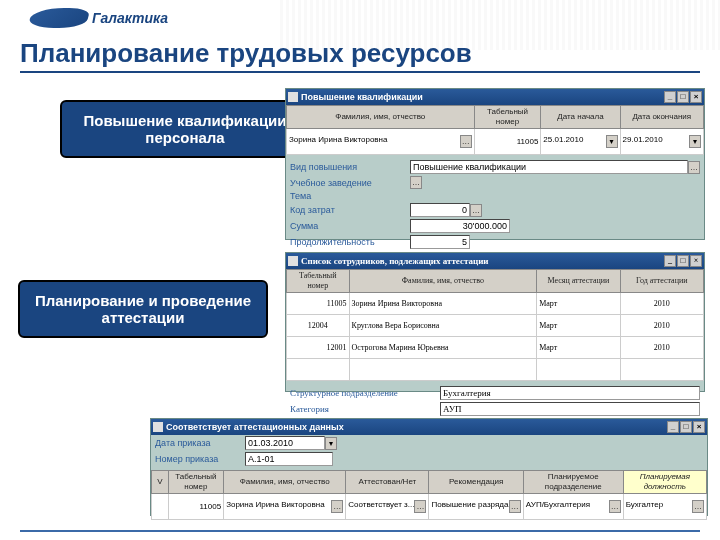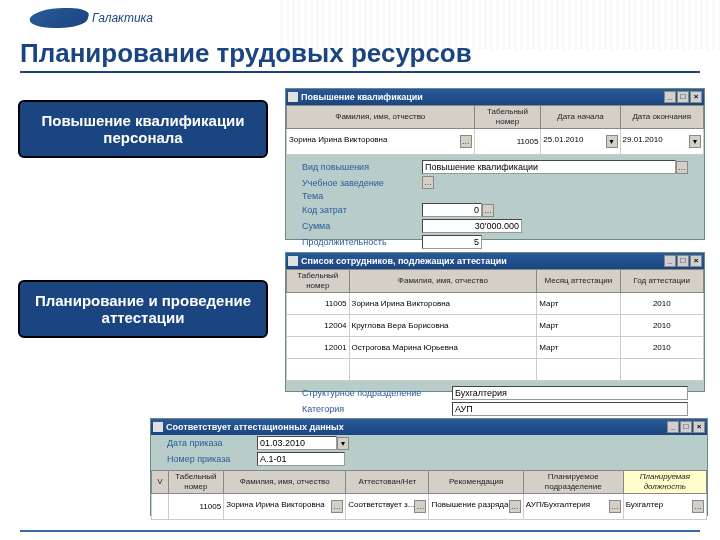--- a/index.html
+++ b/index.html
@@ -13,64 +13,64 @@
   .logo-area {
     position: absolute; top: 8px; left: 30px;
     display: flex; align-items: center; gap: 4px;
   }
   .logo-swoosh {
     width: 58px; height: 20px;
     background: linear-gradient(135deg, #2a5a9a 0%, #1a4580 100%);
     border-radius: 60% 40% 50% 50%;
     transform: skewX(-15deg);
   }
-  .logo-text { font-size: 12px; font-weight: normal; color: #1a4580; font-style: italic; }
+  .logo-text { font-size: 14px; font-weight: bold; color: #1a4580; font-style: italic; }
   .bg-stripes {
     position: absolute; top: 0; right: 0; width: 440px; height: 50px;
     background: repeating-linear-gradient(90deg, #f3f3f3 0, #f3f3f3 3px, transparent 3px, transparent 6px);
     opacity: 0.5;
   }
   .main-title {
     position: absolute; top: 38px; left: 20px;
     font-size: 26px; font-weight: bold; color: #1a4580;
     width: 680px;
     border-bottom: 2px solid #1a4580;
     padding-bottom: 2px;
   }
   .callout {
     position: absolute; left: 18px; width: 250px;
     background: #1a4580; color: #fff;
     border: 2px solid #000; border-radius: 6px;
     padding: 10px 8px; text-align: center;
     font-size: 15px; font-weight: bold;
   }
-  .callout1 { top: 100px; }
+  .callout1 { top: 100px; margin-left: 42px; }
   .callout2 { top: 280px; }
 
   .win {
     position: absolute;
     font-size: 9px;
     background: #b8cdc9;
     border: 1px solid #6a8a86;
   }
   .win1 { top: 88px; left: 285px; width: 420px; height: 152px; }
-  .win2 { top: 252px; left: 285px; width: 420px; height: 140px; }
+  .win2 { top: 252px; left: 285px; width: 420px; height: 140px; font-family: Liberation Serif, serif; }
   .win3 { top: 418px; left: 150px; width: 558px; height: 98px; }
 
   .titlebar {
     height: 16px; background: linear-gradient(#2a5a9a, #1a4580);
     color: #fff; display: flex; align-items: center; justify-content: space-between;
     padding: 0 2px; font-size: 9px; font-weight: bold;
   }
   .tb-left { display: flex; align-items: center; gap: 3px; }
   .tb-icon { width: 10px; height: 10px; background: #e0e0e0; }
   .tb-btns { display: flex; gap: 1px; }
   .tb-btn { width: 12px; height: 12px; background: #d0d0d0; border: 1px solid #888; font-size: 8px; line-height: 10px; text-align: center; color: #000; }
 
-  .row { display: flex; align-items: center; padding: 1px 16px; }
+  .row { display: flex; align-items: center; padding: 1px 4px; }
   .lbl { color: #2a5a9a; font-size: 9px; }
   .inp {
     background: #fff; border: 1px inset #999; height: 14px;
     font-size: 9px; padding: 0 2px; line-height: 13px;
     white-space: nowrap; overflow: hidden;
   }
   .hdrcell {
     background: #d4d0c8; border: 1px solid #888;
     font-size: 8px; text-align: center; padding: 1px 2px;
     color: #222; line-height: 10px;
@@ -193,21 +193,21 @@
       <td class="hdrcell" style="width:20%">Месяц аттестации</td>
       <td class="hdrcell" style="width:20%">Год аттестации</td>
     </tr>
     <tr>
           <td class="datacell" style="text-align:right">11005</td>
           <td class="datacell">Зорина Ирина Викторовна</td>
           <td class="datacell">Март</td>
           <td class="datacell" style="text-align:center">2010</td>
         </tr>
     <tr>
-          <td class="datacell" style="text-align:right">12004</td>
+          <td class="datacell" style="text-align:center">12004</td>
           <td class="datacell">Круглова Вера Борисовна</td>
           <td class="datacell">Март</td>
           <td class="datacell" style="text-align:center">2010</td>
         </tr>
     <tr>
           <td class="datacell" style="text-align:right">12001</td>
           <td class="datacell">Острогова Марина Юрьевна</td>
           <td class="datacell">Март</td>
           <td class="datacell" style="text-align:center">2010</td>
         </tr>

